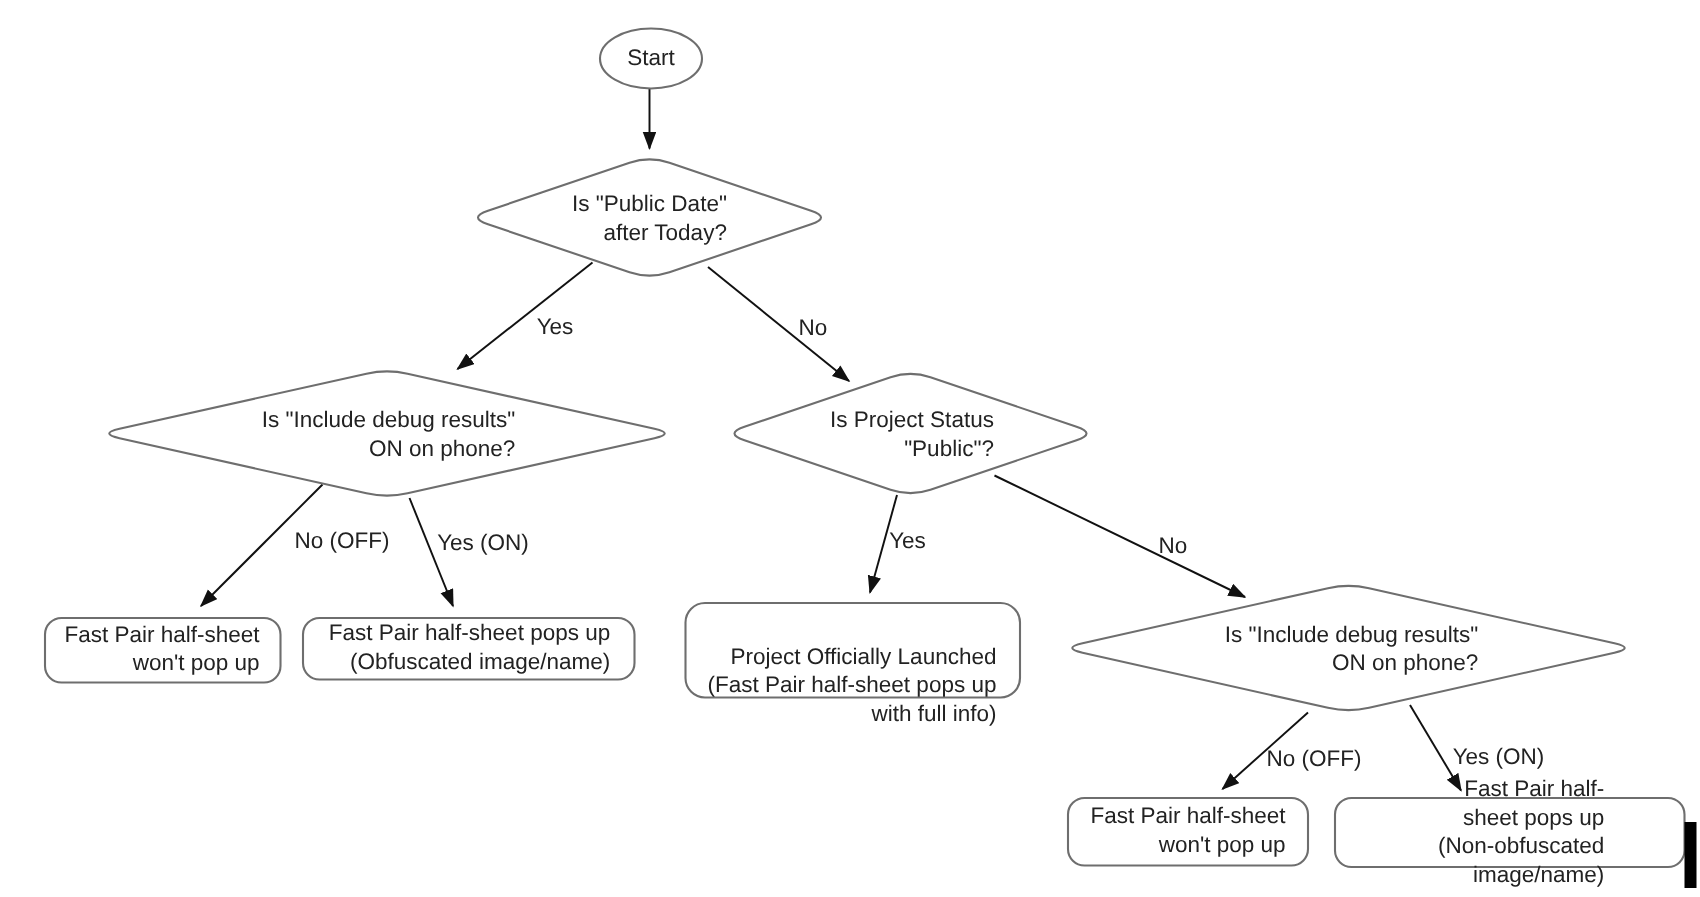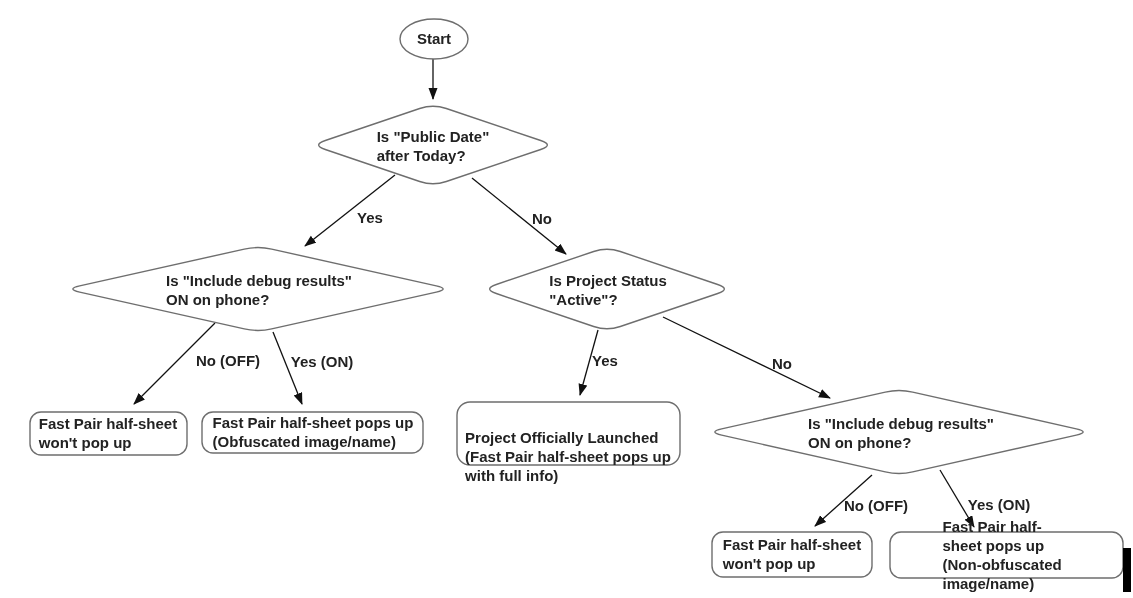--- a/index.html
+++ b/index.html
@@ -22,23 +22,22 @@
     stroke: var(--arrow, #111111);
     stroke-width: 1.3;
     fill: none;
   }
   .node-label, .edge-label {
     position: absolute;
     transform: translate(-50%, -50%);
     color: var(--text, #222222);
     font-size: 15px;
     line-height: 1.27;
-    text-align: left;
+    text-align: right;
     white-space: pre-line;
-    font-weight: bold;
   }
   .edge-label { white-space: nowrap; }
   .cursor-bar {
     position: absolute;
     left: 1123px; top: 548px;
     width: 8px; height: 44px;
     background: #000000;
   }
 </style>
 </head>
@@ -74,21 +73,21 @@
     <rect class="shape" x="712" y="532" width="160" height="45" rx="11"></rect>
     <rect class="shape" x="890" y="532" width="233" height="46" rx="11"></rect>
   </svg>
 
   <div class="node-label" style="left:434px; top:39px">Start</div>
   <div class="node-label" style="left:433px; top:146px">Is "Public Date"
 after Today?</div>
   <div class="node-label" style="left:259px; top:290px">Is "Include debug results"
 ON on phone?</div>
   <div class="node-label" style="left:608px; top:290px">Is Project Status
-"Active"?</div>
+"Public"?</div>
   <div class="node-label" style="left:901px; top:433px">Is "Include debug results"
 ON on phone?</div>
   <div class="node-label" style="left:108px; top:433px">Fast Pair half-sheet
 won't pop up</div>
   <div class="node-label" style="left:313px; top:432px">Fast Pair half-sheet pops up
 (Obfuscated image/name)</div>
   <div class="node-label" style="left:568px; top:457px">Project Officially Launched
 (Fast Pair half-sheet pops up
 with full info)</div>
   <div class="node-label" style="left:792px; top:554px">Fast Pair half-sheet

